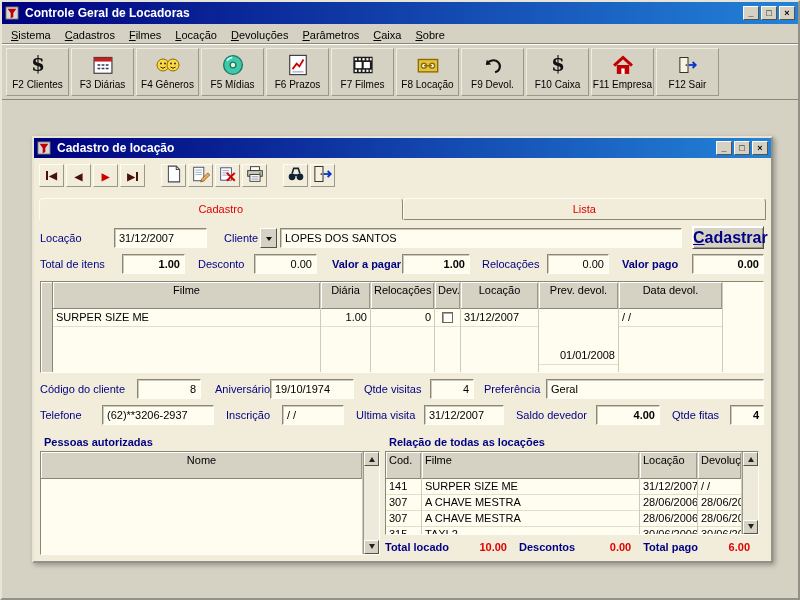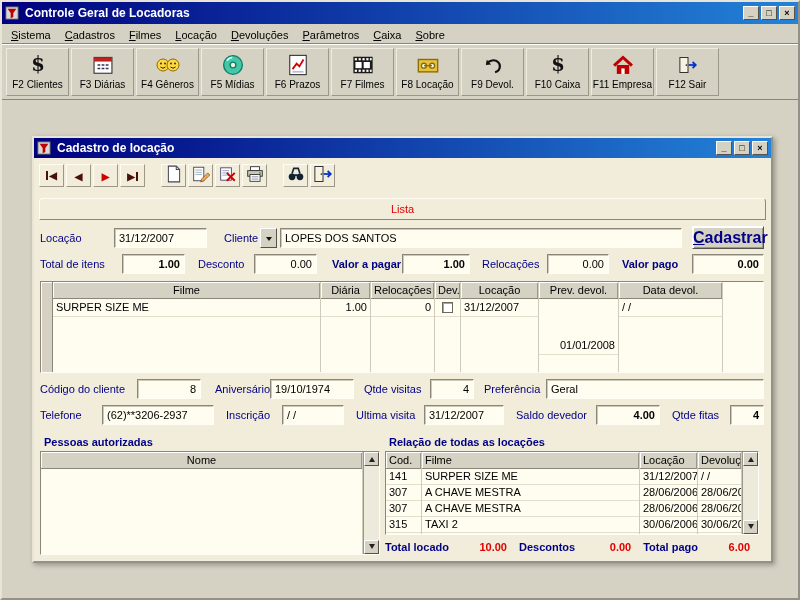--- a/index.html
+++ b/index.html
@@ -33,21 +33,21 @@
   .lbl.b{font-weight:bold}
   .fld{position:absolute;height:20px;background:#FFFDF0;border:1px solid;border-color:#8A8778 #FFFEF6 #FFFEF6 #8A8778;box-shadow:inset 1px 1px 0 #CDC9B9;padding:3px 4px;white-space:nowrap;overflow:hidden}
   .fld.r{text-align:right}
   .fld.b{font-weight:bold}
   .btn{position:absolute;background:#D5D1C3;border:1px solid;border-color:#fff #55524A #55524A #fff;box-shadow:inset 1px 1px 0 #fff,inset -1px -1px 0 #9B9889;color:#000085;font-weight:bold;font-size:16px;font-family:inherit;cursor:default}
   .cmb{position:absolute;width:17px;height:20px;background:#D5D1C3;border:1px solid;border-color:#fff #55524A #55524A #fff;display:flex;align-items:center;justify-content:center;cursor:default}
   .dda{width:0;height:0;border:3px solid transparent;border-top:4px solid #111;margin-top:4px}
   .grid,.listbox{position:absolute;display:flex;background:#FFFDF0;border:1px solid;border-color:#8A8778 #FFFEF6 #FFFEF6 #8A8778;overflow:hidden}
   .gcol{display:flex;flex-direction:column;border-right:1px solid #CFCBBA;overflow:hidden;flex:0 0 auto}
   .gcol:last-of-type{border-right:1px solid #CFCBBA}
-  .ghdr{height:17px;background:#D5D1C3;border-bottom:1px solid #8A8778;box-shadow:inset 1px 1px 0 #fff,inset -1px 0 0 #9B9889;text-align:center;padding:2px 3px 0;white-space:nowrap;overflow:hidden;flex:0 0 auto}
+  .ghdr{height:27px;background:#D5D1C3;border-bottom:1px solid #8A8778;box-shadow:inset 1px 1px 0 #fff,inset -1px 0 0 #9B9889;text-align:center;padding:2px 3px 0;white-space:nowrap;overflow:hidden;flex:0 0 auto}
   .ghdr.left{text-align:left}
   .gcell{height:16px;padding:1px 3px;border-bottom:1px solid #E2DECB;white-space:nowrap;overflow:hidden;flex:0 0 auto}
   .grid .gcell{height:18px;padding-top:2px}
   .gsel{background:#D5D1C3;box-shadow:inset 1px 1px 0 #fff;border-right:1px solid #8A8778}
   .cbx{display:block;width:11px;height:11px;margin:3px auto 0;background:#fff;border:1px solid #6A675C;box-shadow:inset 1px 1px 0 #A9A698}
   .vscroll{width:16px;border-left:1px solid #9B9889;background:#EDE9DB;display:flex;flex-direction:column;justify-content:space-between;flex:0 0 auto;margin-left:auto}
   .sbtn{height:14px;background:#D5D1C3;border:1px solid;border-color:#fff #55524A #55524A #fff;display:flex;align-items:center;justify-content:center;padding:0;cursor:default}
   .tri{width:0;height:0;border:3px solid transparent;display:block}
   .tri.up{border-bottom:5px solid #222;margin-top:-2px}
   .tri.down{border-top:5px solid #222;margin-bottom:-2px}
@@ -289,20 +289,21 @@
             <span><svg width="20" height="18" viewBox="0 0 16 14">
                 <rect x="1.5" y="1" width="6.5" height="12" fill="#F7F3E0" stroke="#333" stroke-width="0.8"></rect>
                 <circle cx="6.7" cy="7" r="0.7" fill="#333"></circle>
                 <path d="M8.5 7h5" stroke="#0033CC" stroke-width="1.4"></path>
                 <path d="M11.7 4.6 14.2 7l-2.5 2.4" fill="none" stroke="#0033CC" stroke-width="1.4"></path>
               </svg></span>
           </button>
         </div>
 
       <div class="tabstrip">
+        <div class="tab active">Cadastro</div>
         <div class="tab">Lista</div>
       </div>
 
       <span class="lbl" style="left:6px;top:74px">Locação</span>
       <div class="fld" style="left:80px;top:70px;width:93px">31/12/2007</div>
       <span class="lbl" style="left:190px;top:74px">Cliente</span>
       <button class="cmb" style="left:226px;top:70px">
           <span class="dda"></span>
         </button>
       <div class="fld" style="left:246px;top:70px;width:402px">LOPES DOS SANTOS</div>

